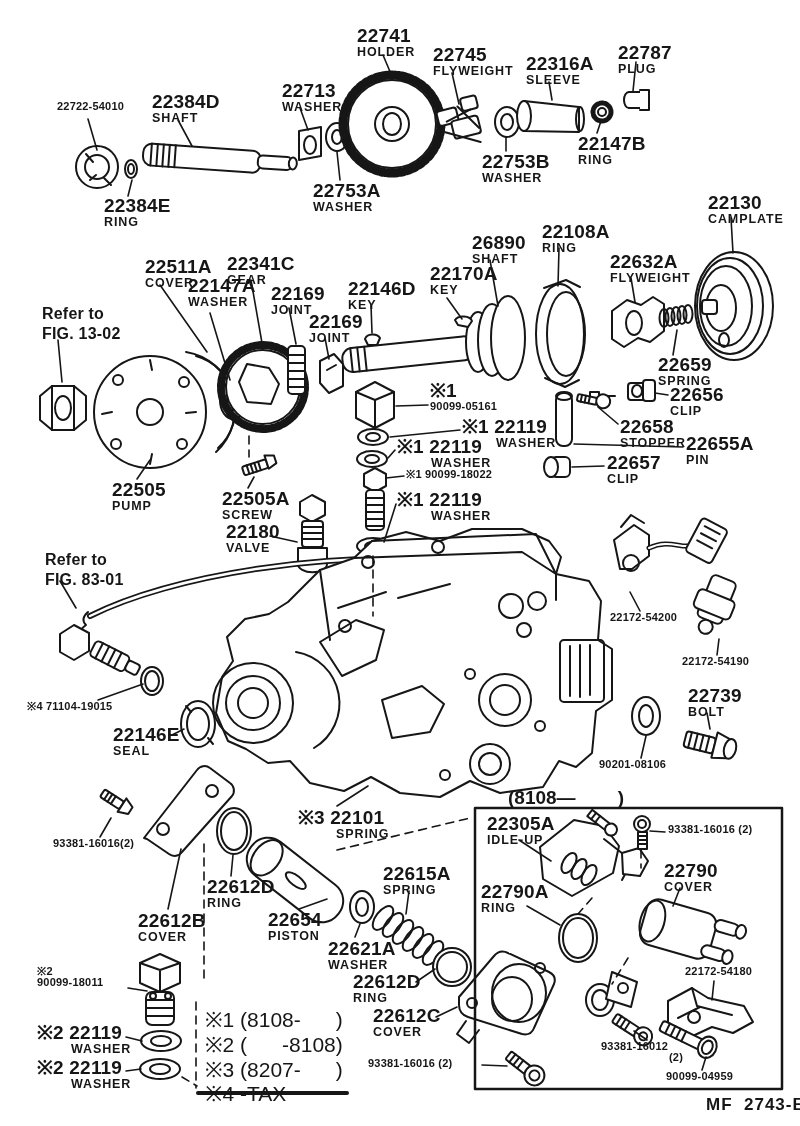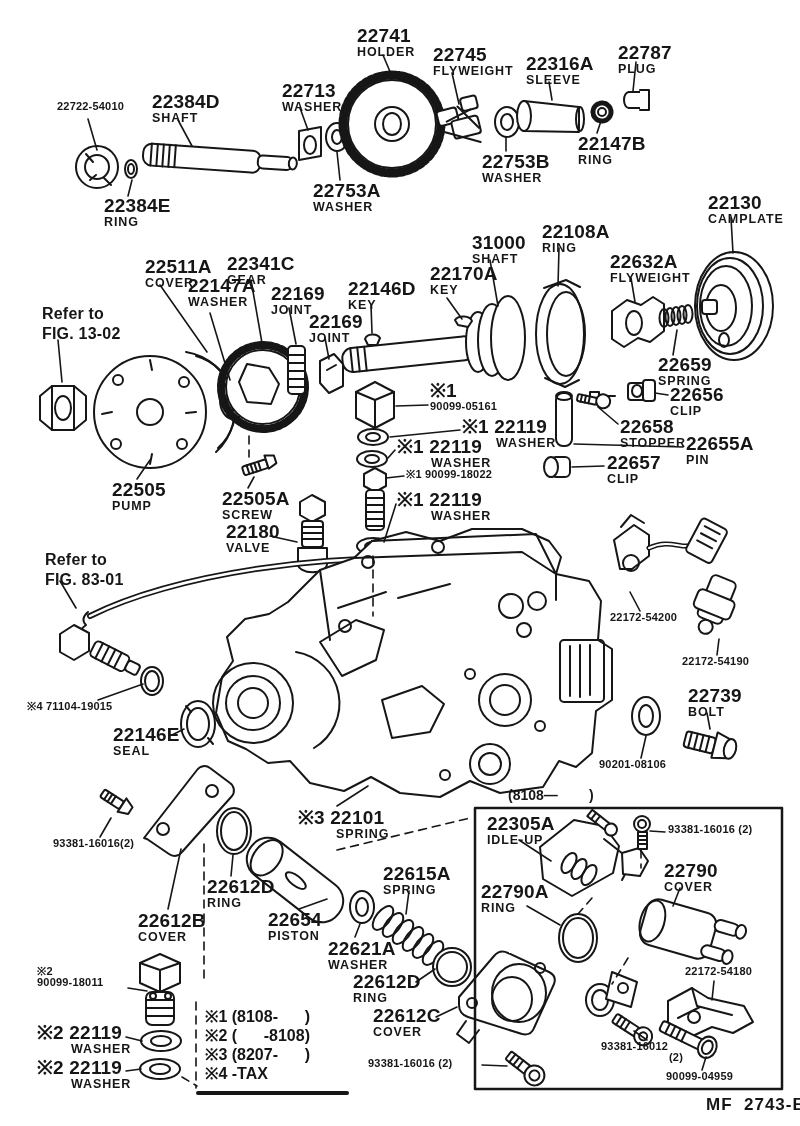--- a/index.html
+++ b/index.html
@@ -7,22 +7,22 @@
        font-family:"Liberation Sans",sans-serif;color:#161616}
   #art{position:absolute;left:0;top:0}
   .lbl{position:absolute;font-weight:700;line-height:1.04;white-space:pre;letter-spacing:.2px}
   .num{display:block;font-size:19px}
   .numsm{display:block;font-size:11px}
   .sub{display:block;font-size:12.5px;letter-spacing:.9px}
   .ind{margin-left:34px}
   .ind2{margin-left:38px}
   .note{font-size:16px;font-weight:700;line-height:1.25}
   .legend{position:absolute;left:205px;top:1008px}
-  .legend div{font-size:16px;font-weight:700;line-height:1.18;white-space:pre}
-  .inset-title{position:absolute;left:508px;top:787px;font-size:14px;font-weight:700;white-space:pre}
+  .legend div{font-size:21px;font-weight:400;line-height:1.18;white-space:pre}
+  .inset-title{position:absolute;left:508px;top:787px;font-size:19px;font-weight:700;white-space:pre}
   .footer{position:absolute;left:706px;top:1095px;font-size:17px;font-weight:700;letter-spacing:1px;white-space:pre}
   .l2ind{margin-left:68px}
 </style>
 </head>
 <body>
 
 <svg id="art" width="800" height="1126" viewBox="0 0 800 1126">
   <g stroke="#161616" fill="none" stroke-width="2" stroke-linejoin="round" stroke-linecap="round">
 
     <g>
@@ -503,21 +503,21 @@
 
 <div class="lbl note" style="left:42px;top:304px"><span>Refer to</span><br><span>FIG. 13-02</span></div>
 
 <div class="lbl" style="left:145px;top:257px"><span class="num">22511A</span><span class="sub">COVER</span></div>
 <div class="lbl" style="left:227px;top:254px"><span class="num">22341C</span><span class="sub">GEAR</span></div>
 <div class="lbl" style="left:188px;top:276px"><span class="num">22147A</span><span class="sub">WASHER</span></div>
 <div class="lbl" style="left:271px;top:284px"><span class="num">22169</span><span class="sub">JOINT</span></div>
 <div class="lbl" style="left:309px;top:312px"><span class="num">22169</span><span class="sub">JOINT</span></div>
 <div class="lbl" style="left:348px;top:279px"><span class="num">22146D</span><span class="sub">KEY</span></div>
 <div class="lbl" style="left:430px;top:264px"><span class="num">22170A</span><span class="sub">KEY</span></div>
-<div class="lbl" style="left:472px;top:233px"><span class="num">31000</span><span class="sub">SHAFT</span></div>
+<div class="lbl" style="left:472px;top:233px"><span class="num">26890</span><span class="sub">SHAFT</span></div>
 <div class="lbl" style="left:542px;top:222px"><span class="num">22108A</span><span class="sub">RING</span></div>
 <div class="lbl" style="left:610px;top:252px"><span class="num">22632A</span><span class="sub">FLYWEIGHT</span></div>
 <div class="lbl" style="left:658px;top:355px"><span class="num">22659</span><span class="sub">SPRING</span></div>
 <div class="lbl" style="left:670px;top:385px"><span class="num">22656</span><span class="sub">CLIP</span></div>
 <div class="lbl" style="left:620px;top:417px"><span class="num">22658</span><span class="sub">STOPPER</span></div>
 <div class="lbl" style="left:686px;top:434px"><span class="num">22655A</span><span class="sub">PIN</span></div>
 <div class="lbl" style="left:607px;top:453px"><span class="num">22657</span><span class="sub">CLIP</span></div>
 
 <div class="lbl" style="left:430px;top:381px"><span class="num">※1</span><span class="numsm">90099-05161</span></div>
 <div class="lbl" style="left:462px;top:417px"><span class="num">※1 22119</span><span class="sub ind">WASHER</span></div>

